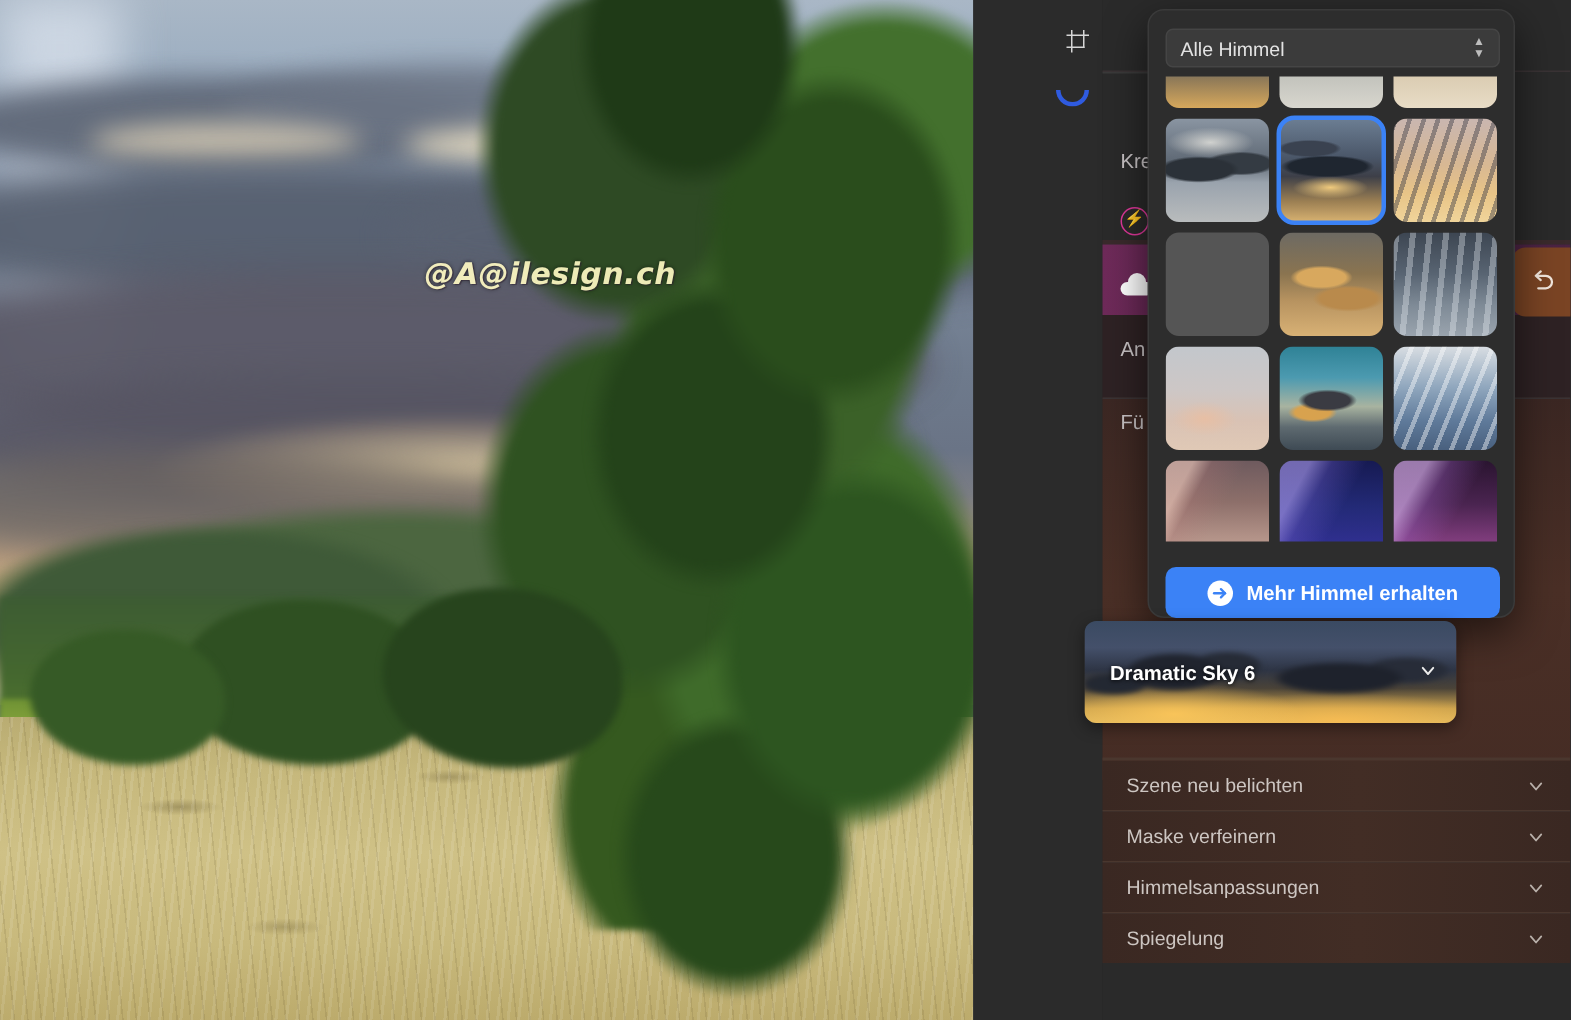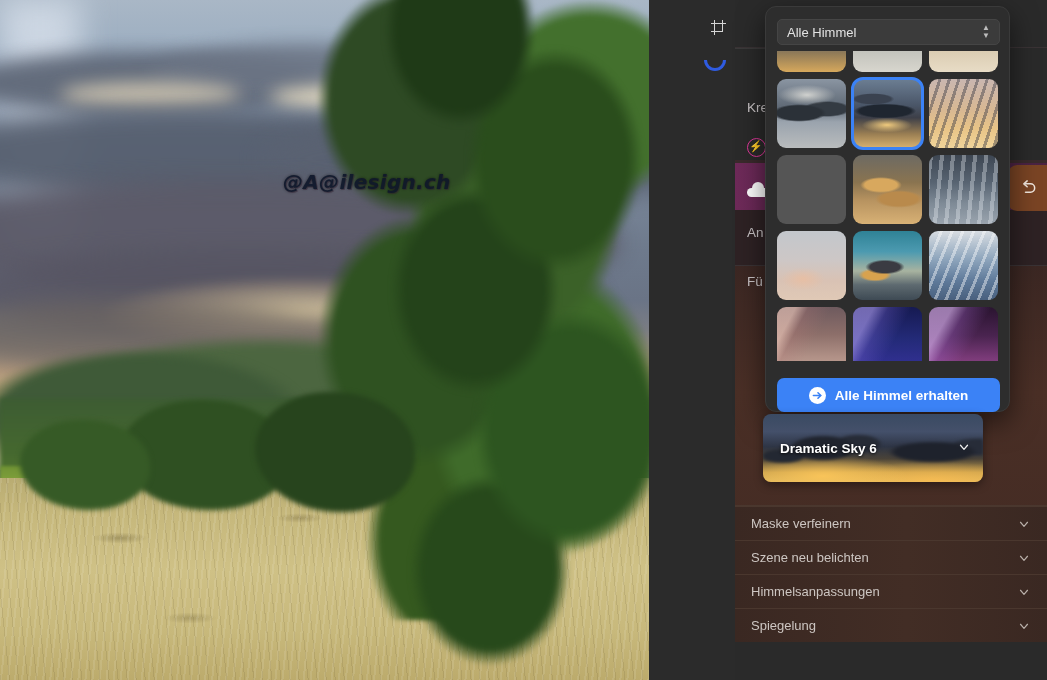--- a/index.html
+++ b/index.html
@@ -104,21 +104,21 @@
   .grassstrip{
     position:absolute; left:0; top:466px; width:560px; height:24px;
     background:linear-gradient(to bottom,#6f9234,#89a83e);
     filter:blur(1.6px);
   }
   
   .watermark{
     position:absolute; left:283px; top:170px;
     font-family:"DejaVu Sans", sans-serif;
     font-size:20px; font-weight:700; font-style:italic;
-    color:#0f172a; letter-spacing:.3px;
+    color:#fef9c3; letter-spacing:.3px;
     text-shadow:0 0 3px rgba(0,0,0,.55), 1px 1px 0 rgba(60,40,60,.5);
     opacity:.92; white-space:nowrap; pointer-events:none;
   }
 
   
   .editor{
     position:absolute; left:649px; top:0; width:398px; height:680px;
     background:#242424;
   }
   
@@ -230,21 +230,21 @@
     color:#fff; font-size:13.5px; font-weight:600;
   }
   .getmore .circ{
     width:17px; height:17px; border-radius:50%; background:#fff;
     display:flex; align-items:center; justify-content:center;
   }
   .getmore .circ svg{ display:block; }
 
   
   .skycard{
-    position:absolute; left:763px; top:414px; width:220px; height:68px;
+    position:absolute; left:723px; top:414px; width:248px; height:68px;
     border-radius:8px; overflow:hidden;
     box-shadow:0 3px 10px rgba(0,0,0,.4);
   }
   .skycard .bg{
     position:absolute; inset:0;
     background:
       radial-gradient(ellipse 120px 30px at 60px 62px, rgba(255,200,90,.85), rgba(255,200,90,0) 70%),
       radial-gradient(ellipse 150px 26px at 170px 66px, rgba(255,190,80,.7), rgba(255,190,80,0) 70%),
       linear-gradient(to bottom,#3a4a62 0%,#44506a 26%,#2e3545 48%,#4a4338 66%,#caa24e 86%,#e0b85e 100%);
   }
@@ -444,50 +444,50 @@
       </div>
     </div>
 
     <div class="getmore">
       <span class="circ">
         <svg width="11" height="11" viewBox="0 0 24 24" fill="none" stroke="#3b82f6" stroke-width="3.4" stroke-linecap="round" stroke-linejoin="round">
           <line x1="3" y1="12" x2="19" y2="12"></line>
           <polyline points="13,6 19,12 13,18"></polyline>
         </svg>
       </span>
-      <span>Alle Himmel erhalten</span>
+      <span>Mehr Himmel erhalten</span>
     </div>
   </div>
 
   <div class="skycard">
     <div class="bg"></div>
     <div class="clouds"></div>
     <div class="label">Dramatic Sky 6</div>
     <span class="cv">
       <svg class="cvsvg" width="14" height="14" viewBox="0 0 24 24" fill="none" stroke="#ececec" stroke-width="2.2" stroke-linecap="round" stroke-linejoin="round">
         <polyline points="6,9 12,16 18,9"></polyline>
       </svg>
     </span>
   </div>
 
   <div class="acc-top-line"></div>
   <div class="acc">
 
 
     <div class="acc-row">
-      <span>Maske verfeinern</span>
+      <span>Szene neu belichten</span>
       <span class="cv">
         <svg class="cvsvg" width="14" height="14" viewBox="0 0 24 24" fill="none" stroke="#b9b0aa" stroke-width="2" stroke-linecap="round" stroke-linejoin="round">
           <polyline points="6,9 12,16 18,9"></polyline>
           </svg>
       </span>
     </div>
 
     <div class="acc-row">
-      <span>Szene neu belichten</span>
+      <span>Maske verfeinern</span>
       <span class="cv">
         <svg class="cvsvg" width="14" height="14" viewBox="0 0 24 24" fill="none" stroke="#b9b0aa" stroke-width="2" stroke-linecap="round" stroke-linejoin="round">
           <polyline points="6,9 12,16 18,9"></polyline>
           </svg>
       </span>
     </div>
 
     <div class="acc-row">
       <span>Himmelsanpassungen</span>
       <span class="cv">

